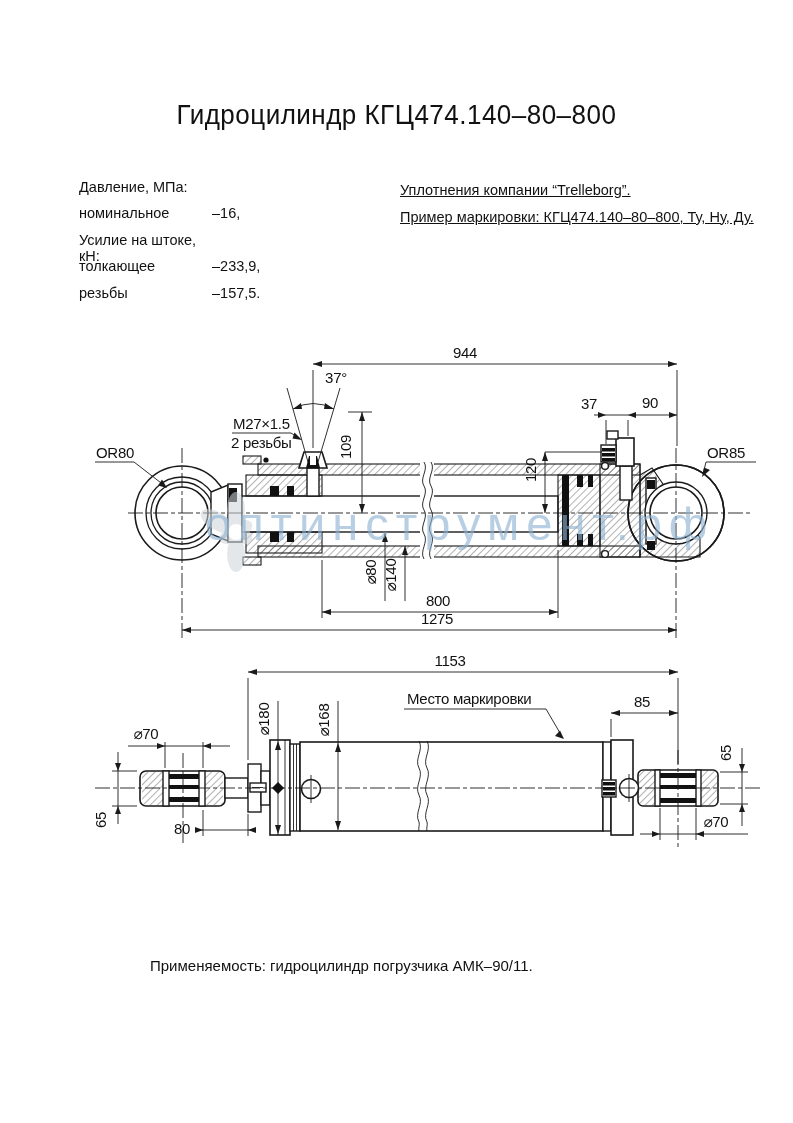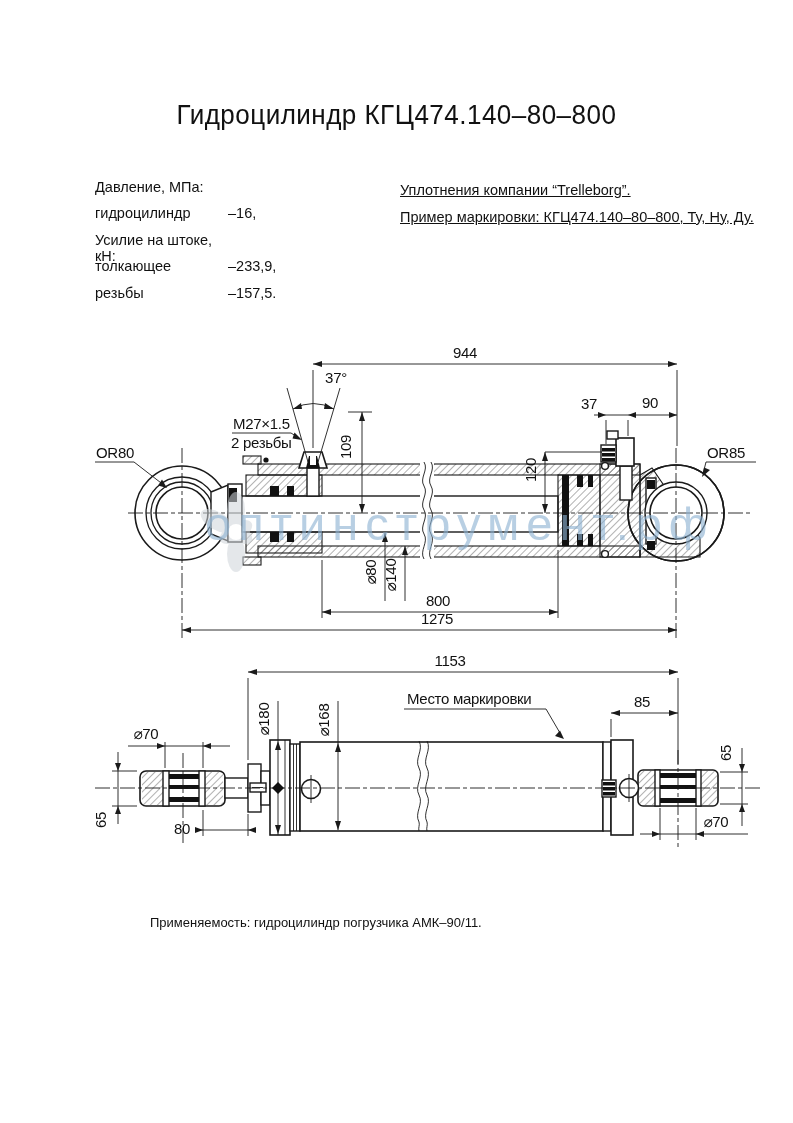--- a/index.html
+++ b/index.html
@@ -1,24 +1,24 @@
 <!DOCTYPE html>
 <html><head>
 <meta charset="utf-8">
 <style>
   html,body{margin:0;padding:0;background:#fff;}
   #page{position:relative;width:793px;height:1013px;background:#fff;overflow:hidden;
         font-family:"Liberation Sans","DejaVu Sans",sans-serif;color:#111;}
   #title{position:absolute;top:99px;left:0;width:100%;text-align:center;
          font-size:28px;letter-spacing:.5px;transform:scaleX(.93);}
-  .specs{position:absolute;left:95px;top:179px;width:290px;font-size:14.5px;}
+  .specs{position:absolute;left:79px;top:179px;width:290px;font-size:14.5px;}
   .spec-row{display:flex;height:26.4px;align-items:flex-start;}
   .spec-label{width:133px;}
   .notes{position:absolute;left:400px;top:177px;font-size:14.5px;line-height:26.5px;white-space:nowrap;text-decoration:underline;}
-  .appnote{position:absolute;left:150px;top:915px;font-size:13px;}
+  .appnote{position:absolute;left:150px;top:957px;font-size:15px;}
   #wmflower{position:absolute;left:196px;top:492px;width:80px;height:80px;opacity:.55;}
   #wmtext{position:absolute;left:193px;top:496px;font-size:47px;letter-spacing:7px;
           color:rgba(140,178,210,.62);white-space:nowrap;margin-left:12px;}
   svg{position:absolute;left:0;top:0;}
   .o16{fill:none;stroke:#1a1a1a;stroke-width:1.6;}
   .o13{fill:none;stroke:#1a1a1a;stroke-width:1.3;}
   .w{fill:#fff;stroke:#1a1a1a;stroke-width:1.4;}
   .w16{fill:#fff;stroke:#1a1a1a;stroke-width:1.6;}
   .h{fill:url(#h1);stroke:#1a1a1a;stroke-width:1.1;}
   .cl{stroke:#1a1a1a;stroke-width:.9;fill:none;stroke-dasharray:15 3 4 3;}
@@ -34,21 +34,21 @@
 <div id="page">
 
   <div id="title">Гидроцилиндр КГЦ474.140–80–800</div>
 
   <div class="specs">
     <div class="spec-row">
         <span class="spec-label">Давление, МПа:</span>
         <span></span>
       </div>
     <div class="spec-row">
-        <span class="spec-label">гидроцилиндр</span>
+        <span class="spec-label">номинальное</span>
         <span>–16,</span>
       </div>
     <div class="spec-row">
         <span class="spec-label">Усилие на штоке, кН:</span>
         <span></span>
       </div>
     <div class="spec-row">
         <span class="spec-label">толкающее</span>
         <span>–233,9,</span>
       </div>

